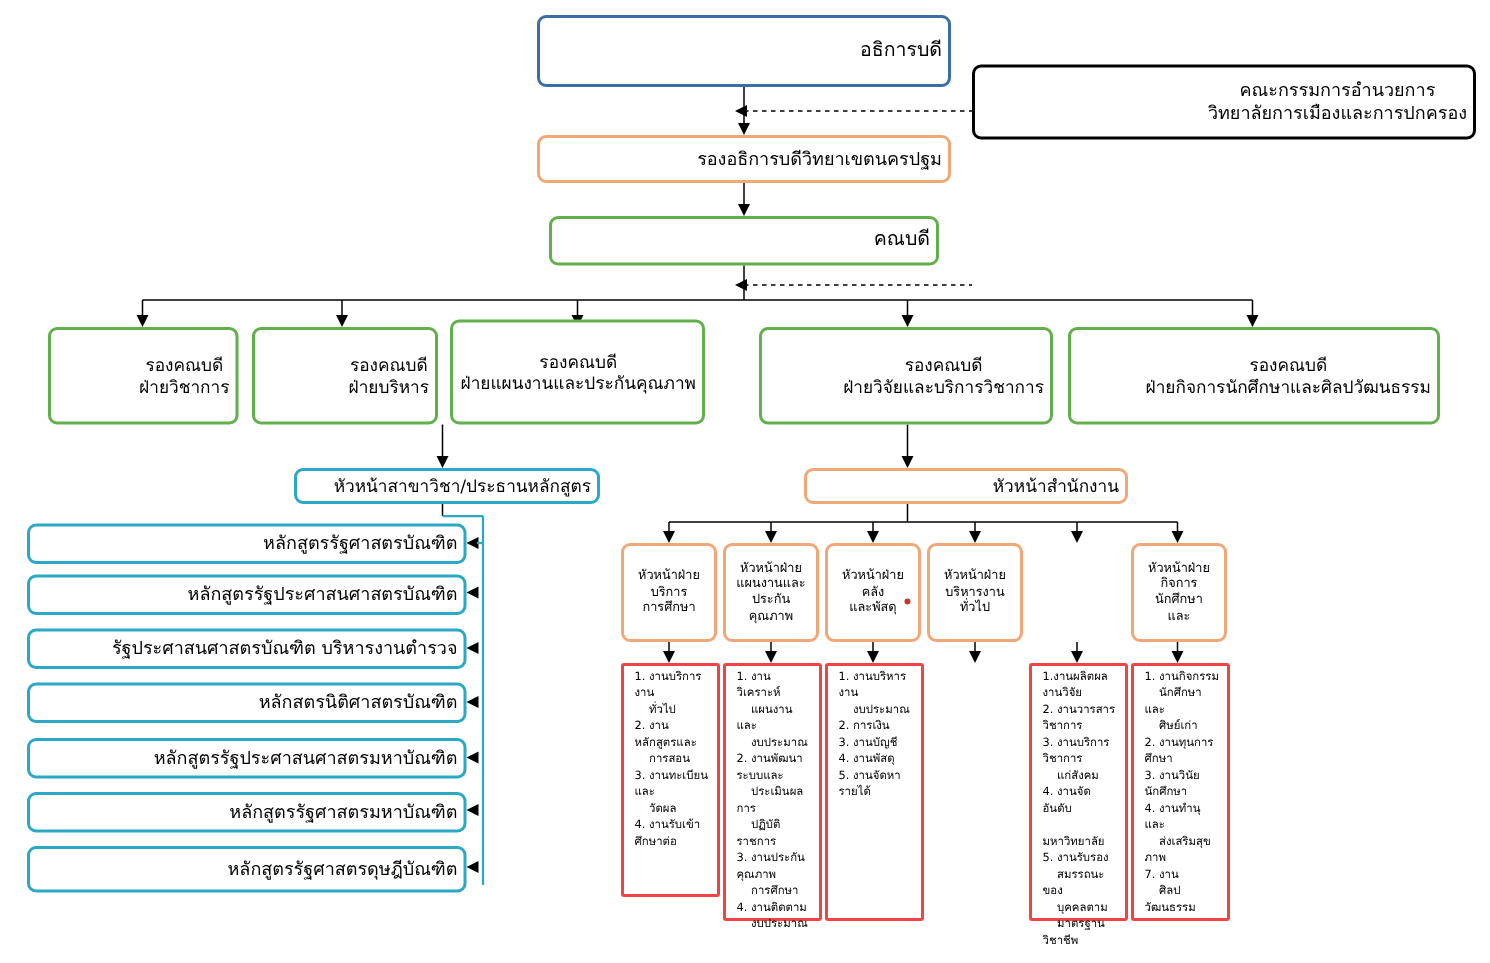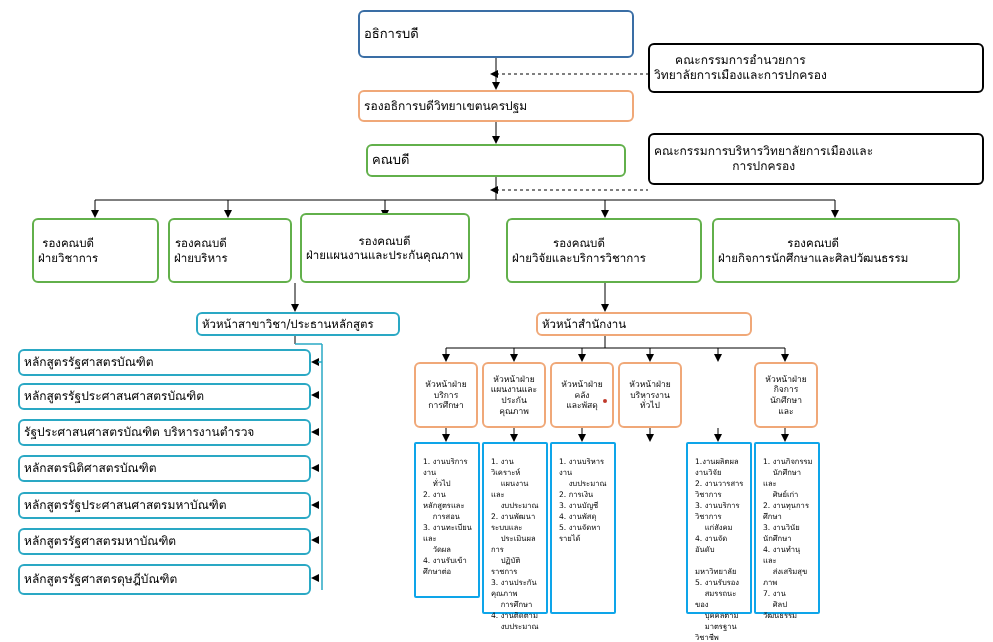--- a/index.html
+++ b/index.html
@@ -9,38 +9,38 @@
     font-family:"DejaVu Sans","Liberation Sans",sans-serif;
     position:relative;
     overflow:hidden;
   }
   #canvas{position:absolute;left:0;top:0;width:993px;height:642px;}
   .node{
     position:absolute;
     box-sizing:border-box;
     display:flex;
     align-items:center;
-    justify-content:flex-start;
+    justify-content:flex-end;
     text-align:center;
     background:#ffffff;
     border-radius:6px;
     line-height:1.25;
     padding:2px 4px;
   }
   .blue{border:2px solid #3a6ea5;}
   .peach{border:2px solid #f0a878;}
   .green{border:2px solid #62b04b;}
   .black{border:2px solid #000000;}
   .cyan{border:2px solid #2aa8c4;}
   .listbox{
     position:absolute;
     box-sizing:border-box;
-    border:2px solid #0ea5e9;
+    border:2px solid #ef4444;
     background:#ffffff;
-    padding:12px 5px 4px 7px;
+    padding:1px 5px 4px 7px;
     text-align:left;
     line-height:1.45;
     border-radius:2px;
   }
   .listbox .li{display:block;white-space:pre-wrap;}
   svg{position:absolute;left:0;top:0;pointer-events:none;}
   .dot{position:absolute;width:4px;height:4px;border-radius:50%;background:#c0392b;}
 </style>
 </head>
 <body>
@@ -131,24 +131,20 @@
   </div>
 
   <div class="node peach" style="left:358px;top:90px;width:276px;height:32px;font-size:12px;">
     <span>รองอธิการบดีวิทยาเขตนครปฐม</span>
   </div>
 
   <div class="node black" style="left:648px;top:43px;width:336px;height:50px;font-size:12px;white-space:pre-line;">
     <span>คณะกรรมการอำนวยการ
 วิทยาลัยการเมืองและการปกครอง</span>
   </div>
-  <div class="node black" style="left:648px;top:133px;width:336px;height:52px;font-size:12px;white-space:pre-line;">
-    <span>คณะกรรมการบริหารวิทยาลัยการเมืองและ
-การปกครอง</span>
-  </div>
 
   <div class="node green" style="left:32px;top:218px;width:127px;height:65px;font-size:11.5px;white-space:pre-line;">
     <span>รองคณบดี
 ฝ่ายวิชาการ</span>
   </div>
   <div class="node green" style="left:168px;top:218px;width:124px;height:65px;font-size:11.5px;white-space:pre-line;">
     <span>รองคณบดี
 ฝ่ายบริหาร</span>
   </div>
   <div class="node green" style="left:300px;top:213px;width:170px;height:70px;font-size:11.5px;white-space:pre-line;">

